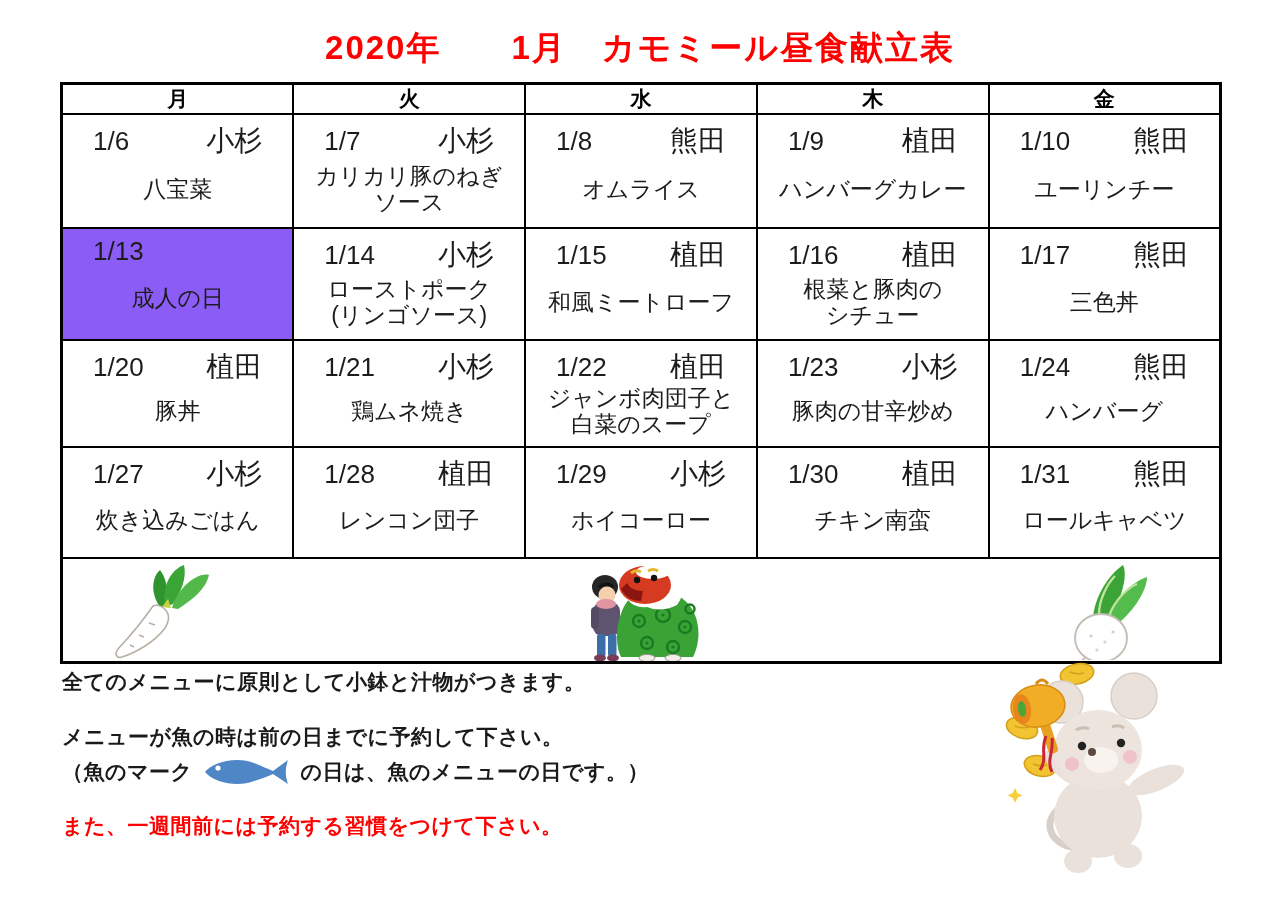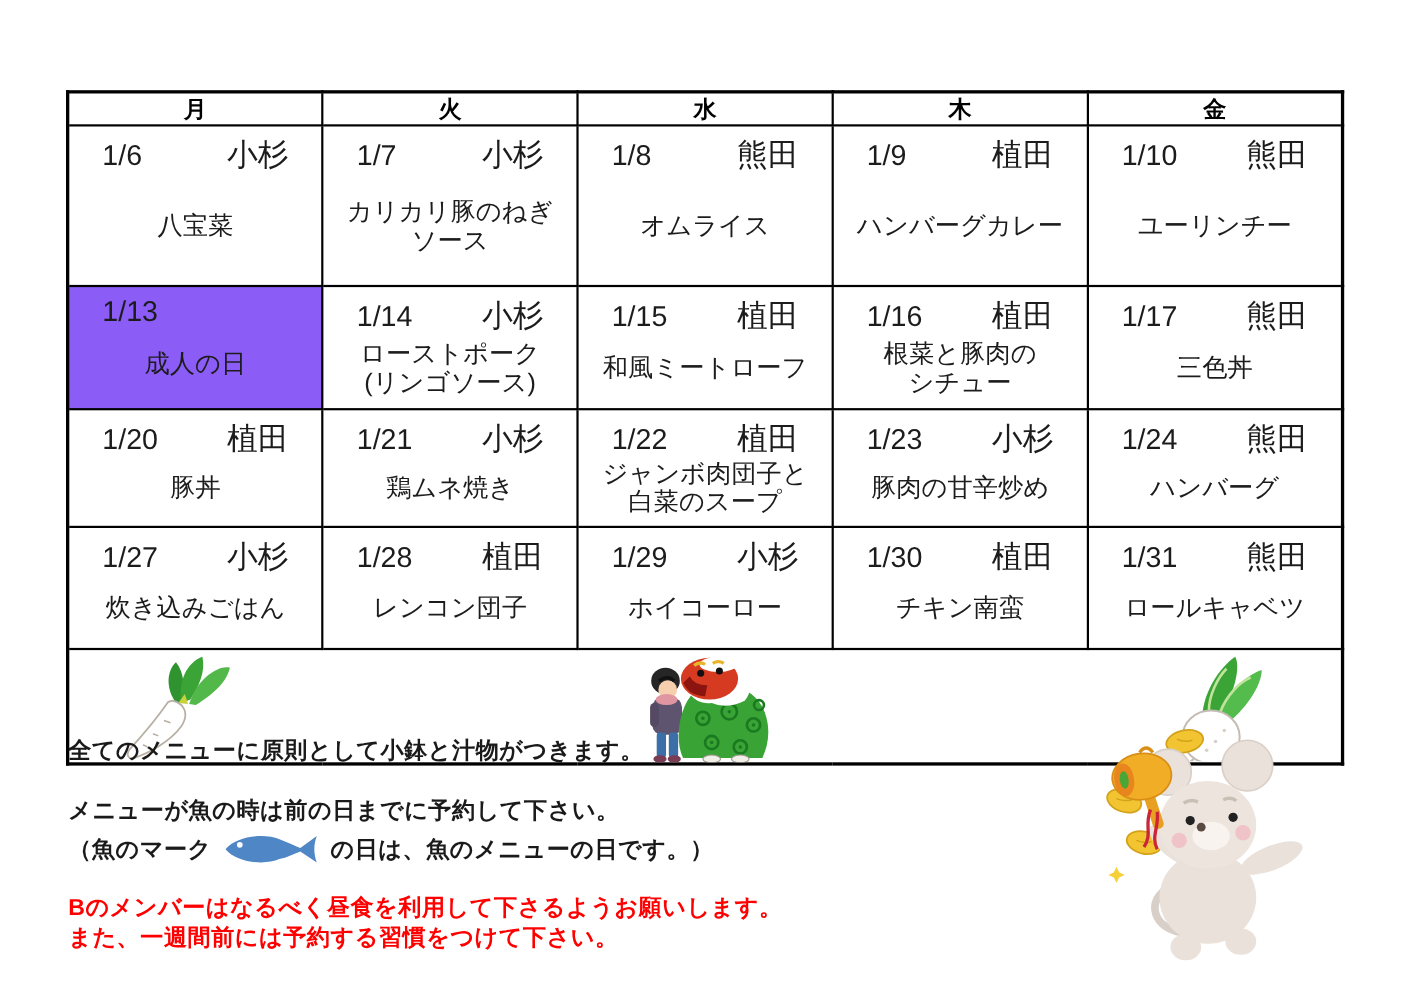--- a/index.html
+++ b/index.html
@@ -16,21 +16,21 @@
   table.menu-table {
     position:absolute; left:60px; top:82px; width:1162px;
     border-collapse:collapse; table-layout:fixed;
     border:3px solid #000;
   }
   .menu-table th, .menu-table td { border:2px solid #000; vertical-align:top; }
   .menu-table th {
     height:23px; font-size:21px; font-weight:bold; text-align:center;
     vertical-align:middle; padding:0;
   }
-  tr.week-1 td { height:146px; }
+  tr.week-1 td { height:114px; }
   tr.week-2 td { height:112px; }
   tr.week-3 td { height:104px; }
   tr.week-4 td { height:111px; }
   tr.image-row td { height:103px; border-bottom:none; }
   .day-cell { padding:0; }
   .cell-inner { display:flex; flex-direction:column; height:100%; }
   .cell-top {
     display:flex; justify-content:space-between; align-items:baseline;
     padding:7px 30px 0 30px; flex:0 0 auto;
   }
@@ -54,20 +54,21 @@
   .red-notes { margin-top:23px; font-size:21px; font-weight:bold; color:#fe0000; line-height:1.3; letter-spacing:0.5px; }
   .mouse-wrap { position:absolute; left:982px; top:658px; width:212px; height:222px; }
   svg { display:block; }
   .fish-inline { display:inline-block; }
 </style>
 </head>
 <body>
 
 <div class="page">
 
+  <div class="title">2020年　　1月　カモミール昼食献立表</div>
 
   <table class="menu-table">
     <tbody>
         <tr>
       <th>月</th>
       <th>火</th>
       <th>水</th>
       <th>木</th>
       <th>金</th>
     </tr>
@@ -344,21 +345,20 @@
     <div class="note-black note-2">メニューが魚の時は前の日までに予約して下さい。</div>
     <div class="note-black note-3">
       <span>（魚のマーク</span>
       <svg class="fish-inline" width="88" height="34" viewBox="0 0 88 34">
         <path d="M3,17 C13,5 38,2 52,8 C60,11 66,14 71,16 L86,5 C83,13 83,21 86,29 L71,19 C66,21 60,24 52,26 C38,32 13,29 3,17 Z" fill="#4f86c6"></path>
         <circle cx="16" cy="13" r="2.6" fill="#ffffff"></circle>
       </svg>
       <span>の日は、魚のメニューの日です。）</span>
     </div>
     <div class="red-notes">
-      <div>Bのメンバーはなるべく昼食を利用して下さるようお願いします。</div>
       <div>また、一週間前には予約する習慣をつけて下さい。</div>
     </div>
   </div>
 
   <div class="mouse-wrap">
     <svg width="212" height="222" viewBox="0 0 212 222">
 
       <g fill="#f2c431" stroke="#d2a31a" stroke-width="1.6">
         <ellipse cx="95" cy="16" rx="17" ry="10" transform="rotate(-12 95 16)"></ellipse>
         <ellipse cx="40" cy="70" rx="16" ry="10" transform="rotate(18 40 70)"></ellipse>

